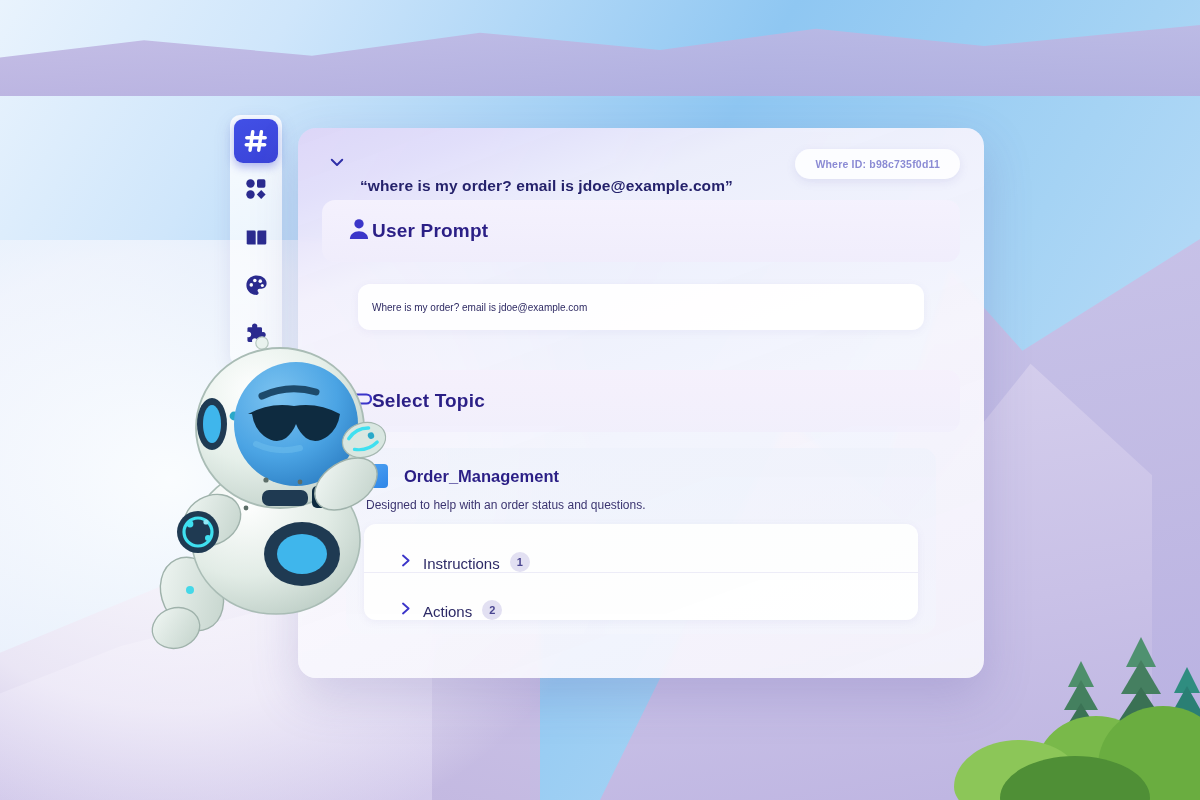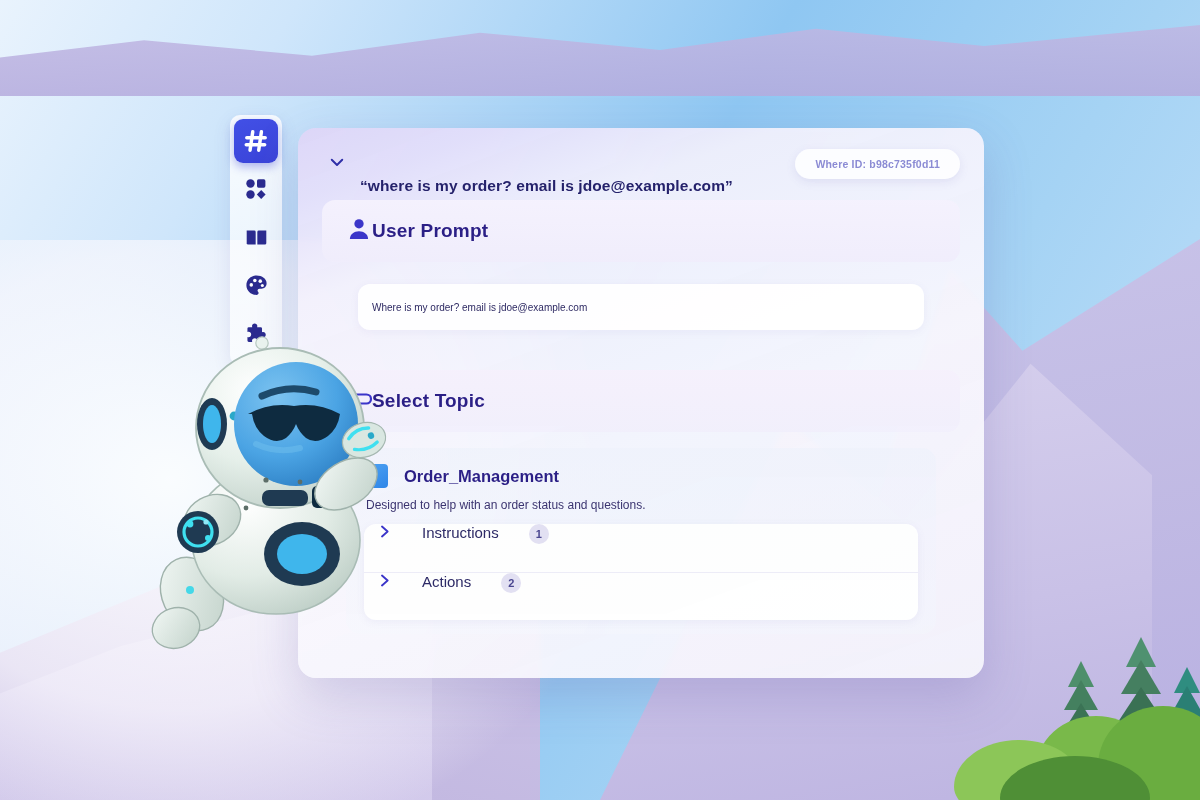--- a/index.html
+++ b/index.html
@@ -154,21 +154,21 @@
   .topic-name { font-size:16.5px; font-weight:700; color:#2b1f86; }
   .topic-desc { font-size:12px; color:#3b3470; margin:2px 0 12px 2px; }
 
   .acc {
     background:rgba(255,255,255,.9);
     border-radius:12px;
     box-shadow:0 2px 9px rgba(110,100,180,.08);
     overflow:hidden;
   }
   .acc-row {
-    height:48px; display:flex; align-items:flex-start; gap:30px; padding:0 13px;
+    height:48px; display:flex; align-items:flex-end; gap:10px; padding:0 34px;
     cursor:pointer;
   }
   .acc-row + .acc-row { border-top:1px solid rgba(150,140,210,.16); }
   .acc-chev { color:#3b35c9; flex:0 0 auto; display:block; }
   .acc-label { font-size:15px; color:#2d2a66; }
   .acc-badge {
     min-width:20px; height:20px; padding:0 6px; border-radius:10px;
     background:#e2e0f2; color:#4a4690;
     font-size:11px; font-weight:700;
     display:flex; align-items:center; justify-content:center;

